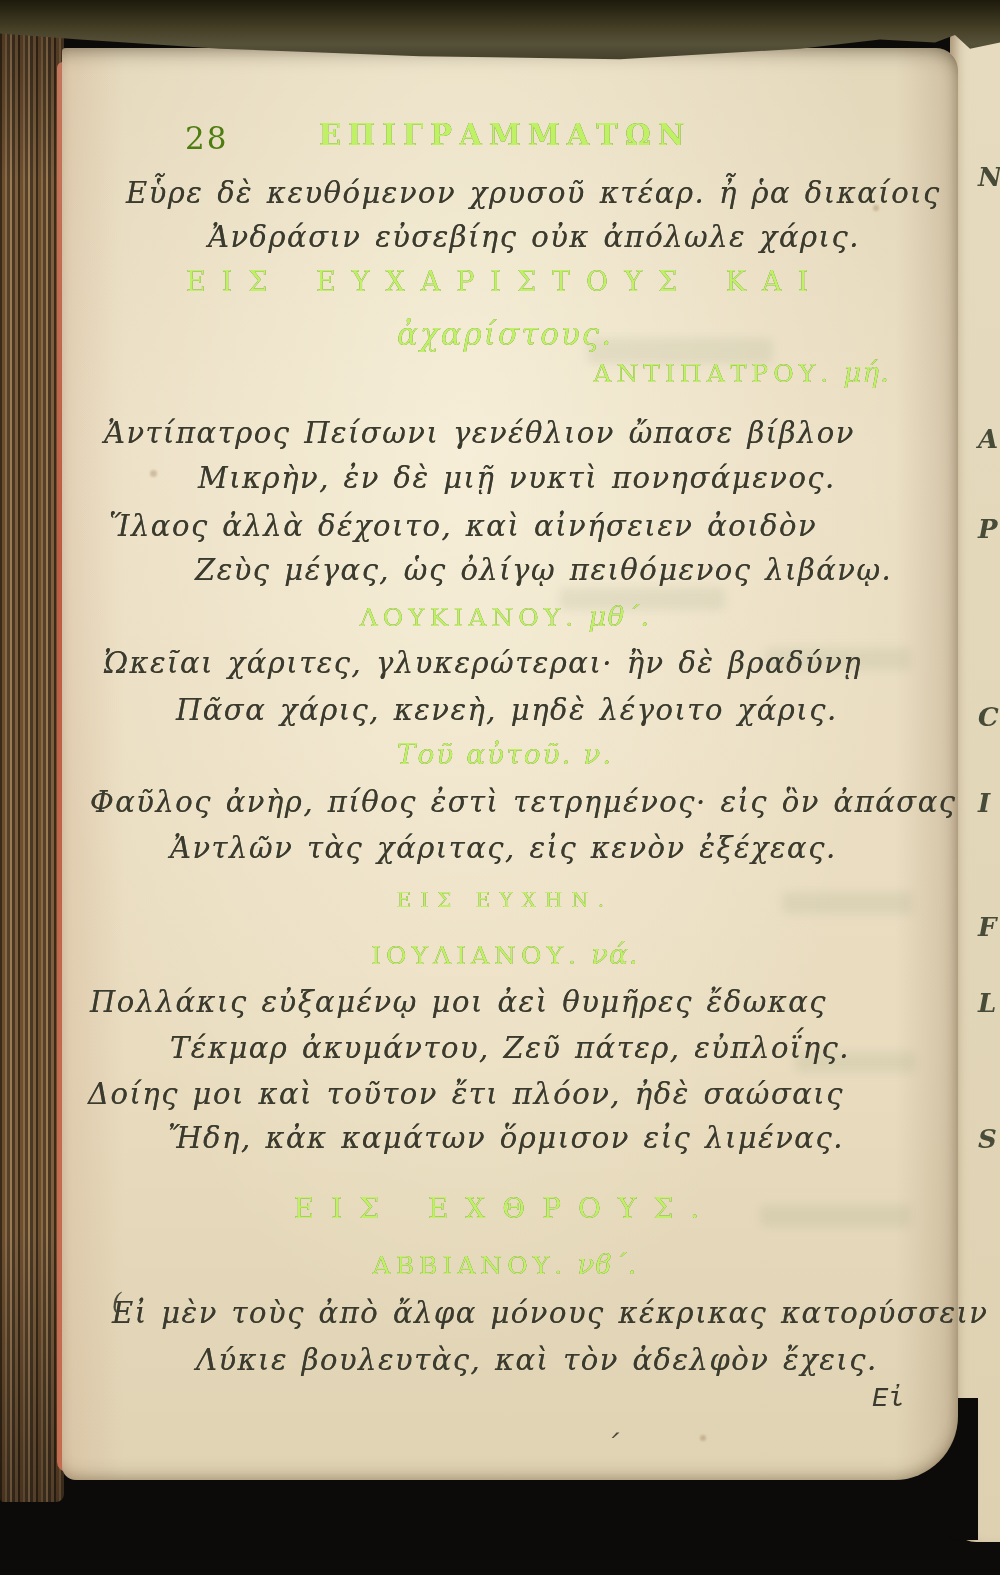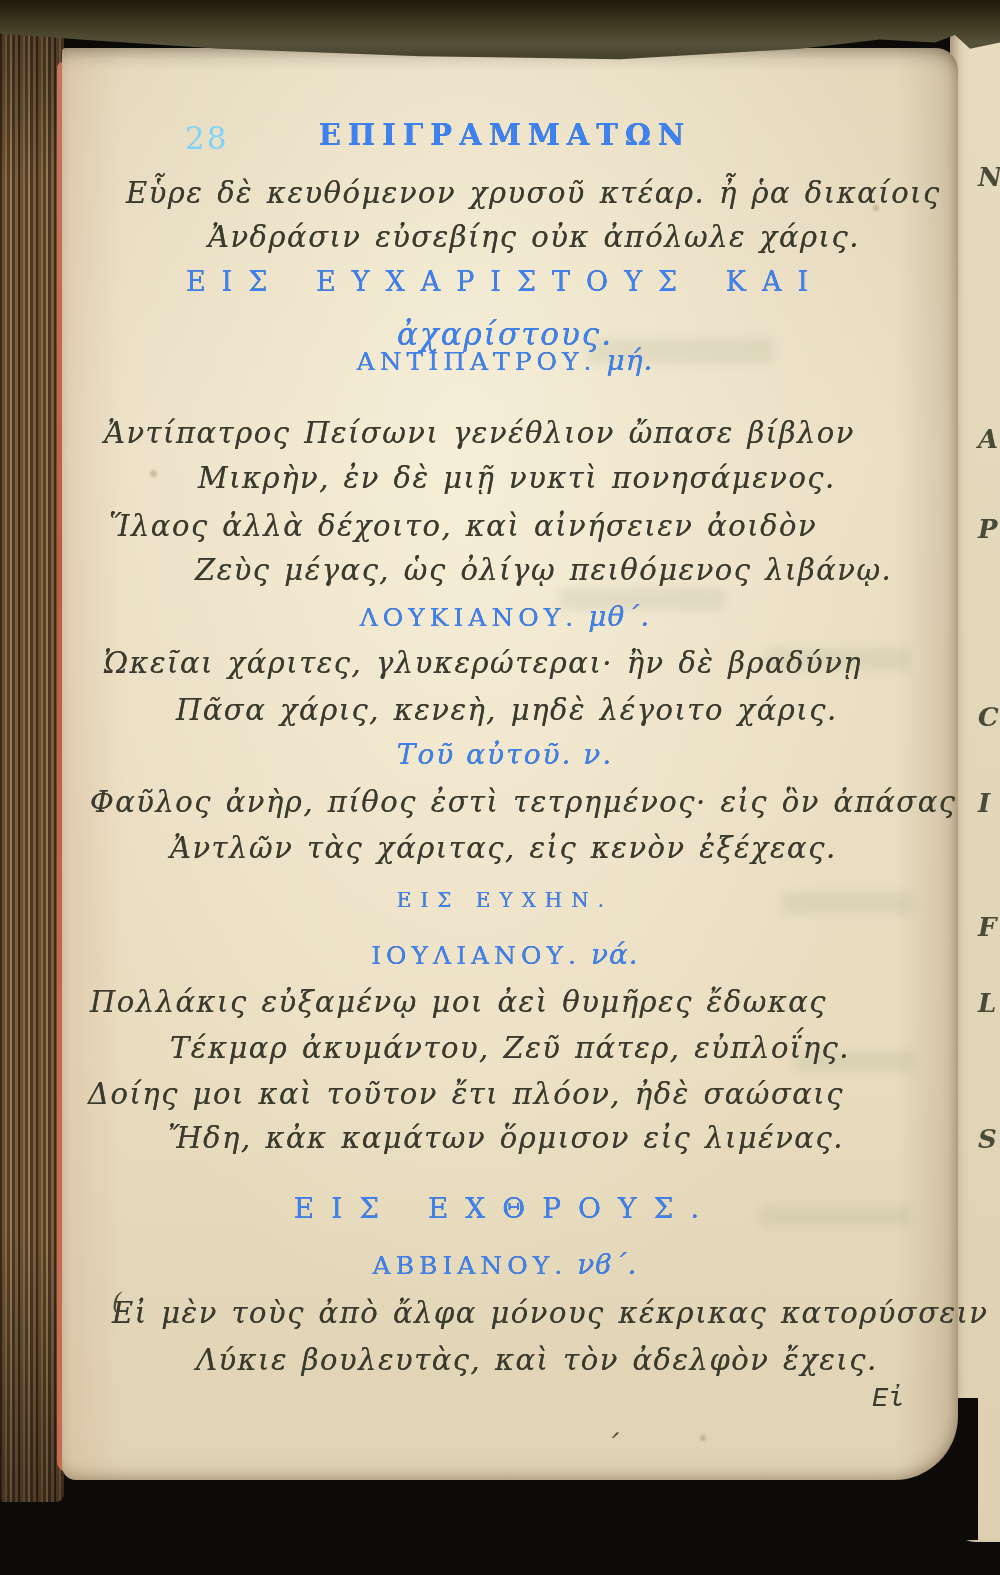--- a/index.html
+++ b/index.html
@@ -47,30 +47,30 @@
   }
   .top-band{
     position:absolute;left:0;top:0;width:1000px;height:76px;z-index:6;
     background:linear-gradient(180deg,#1d1a0c,#454026 38%,#565139 58%,#332f1d);
     clip-path:polygon(0 0,100% 0,100% 56%,97% 64%,95.5% 46%,93.5% 56%,88% 52%,80% 64%,62% 78%,42% 74%,22% 64%,8% 52%,0 44%);
   }
   
   .tx{position:absolute;color:#3a3b2e;white-space:nowrap;z-index:5;}
   .verse{font-style:italic;font-size:29px;letter-spacing:1.5px;word-spacing:3px;
          text-shadow:0 0 .6px rgba(45,46,36,.7);}
-  .capsline{text-align:center;left:120px;width:770px;font-size:26px;color:#3b82f6;
+  .capsline{text-align:center;left:120px;width:770px;font-size:26px;color:#bef264;
             text-shadow:0 0 .5px rgba(40,40,32,.8);}
   .hdr{letter-spacing:7px;font-size:29px;font-weight:600;}
   .ch-wide{letter-spacing:16px;word-spacing:8px;font-size:27px;}
   .ch-med{letter-spacing:9px;font-size:20px;}
   .ch-xwide{letter-spacing:17px;word-spacing:6px;font-size:28px;}
   .attr-caps{letter-spacing:5px;font-size:25px;}
   .attr-num{font-style:italic;font-size:28px;letter-spacing:1px;margin-left:10px;}
   .ital-center{font-style:italic;font-size:31px;letter-spacing:2px;}
-  .pagenum{font-size:31px;letter-spacing:2px;color:#7dd3fc;}
+  .pagenum{font-size:31px;letter-spacing:2px;color:#4d7c0f;}
   .catch{font-style:italic;font-size:27px;color:#3a3b2e;}
   .frag{position:absolute;left:978px;z-index:4;font-style:italic;font-weight:600;
         font-size:26px;color:#474b38;}
   .ghost{position:absolute;z-index:4;background:rgba(140,152,118,.15);
          filter:blur(4px);border-radius:5px;}
   .spot{position:absolute;z-index:4;border-radius:50%;
         background:rgba(130,90,50,.28);filter:blur(1px);}
   .mark{position:absolute;z-index:5;color:#4a4b3c;font-size:24px;font-style:italic;}
 </style>
 </head>
@@ -95,21 +95,21 @@
 
 <div class="tx pagenum" style="left:185px;top:120px;">28</div>
 <div class="tx capsline hdr" style="top:118px;">ΕΠΙΓΡΑΜΜΑΤΩΝ</div>
 
 <div class="tx verse" style="left:126px;top:176px;">Εὗρε δὲ κευθόμενον χρυσοῦ κτέαρ. ἦ ῥα δικαίοις</div>
 <div class="tx verse" style="left:208px;top:220px;">Ἀνδράσιν εὐσεβίης οὐκ ἀπόλωλε χάρις.</div>
 
 <div class="tx capsline ch-wide" style="top:266px;">ΕΙΣ ΕΥΧΑΡΙΣΤΟΥΣ ΚΑΙ</div>
 <div class="tx capsline ital-center" style="top:316px;">ἀχαρίστους.</div>
 
-<div class="tx capsline" style="top:344px;"><span class="attr-caps">ΑΝΤΙΠΑΤΡΟΥ.</span><span class="attr-num">μή.</span></div>
+<div class="tx capsline" style="top:356px;text-align:right;"><span class="attr-caps">ΑΝΤΙΠΑΤΡΟΥ.</span><span class="attr-num">μή.</span></div>
 <div class="tx verse" style="left:104px;top:416px;">Ἀντίπατρος Πείσωνι γενέθλιον ὤπασε βίβλον</div>
 <div class="tx verse" style="left:198px;top:461px;">Μικρὴν, ἐν δὲ μιῇ νυκτὶ πονησάμενος.</div>
 <div class="tx verse" style="left:109px;top:509px;">Ἵλαος ἀλλὰ δέχοιτο, καὶ αἰνήσειεν ἀοιδὸν</div>
 <div class="tx verse" style="left:195px;top:553px;">Ζεὺς μέγας, ὡς ὀλίγῳ πειθόμενος λιβάνῳ.</div>
 
 <div class="tx capsline" style="top:600px;"><span class="attr-caps">ΛΟΥΚΙΑΝΟΥ.</span><span class="attr-num">μθ´.</span></div>
 <div class="tx verse" style="left:104px;top:646px;">Ὠκεῖαι χάριτες, γλυκερώτεραι· ἢν δὲ βραδύνῃ</div>
 <div class="tx verse" style="left:176px;top:693px;">Πᾶσα χάρις, κενεὴ, μηδὲ λέγοιτο χάρις.</div>
 
 <div class="tx capsline ital-center" style="top:738px;font-size:28px;">Τοῦ αὐτοῦ. ν.</div>

